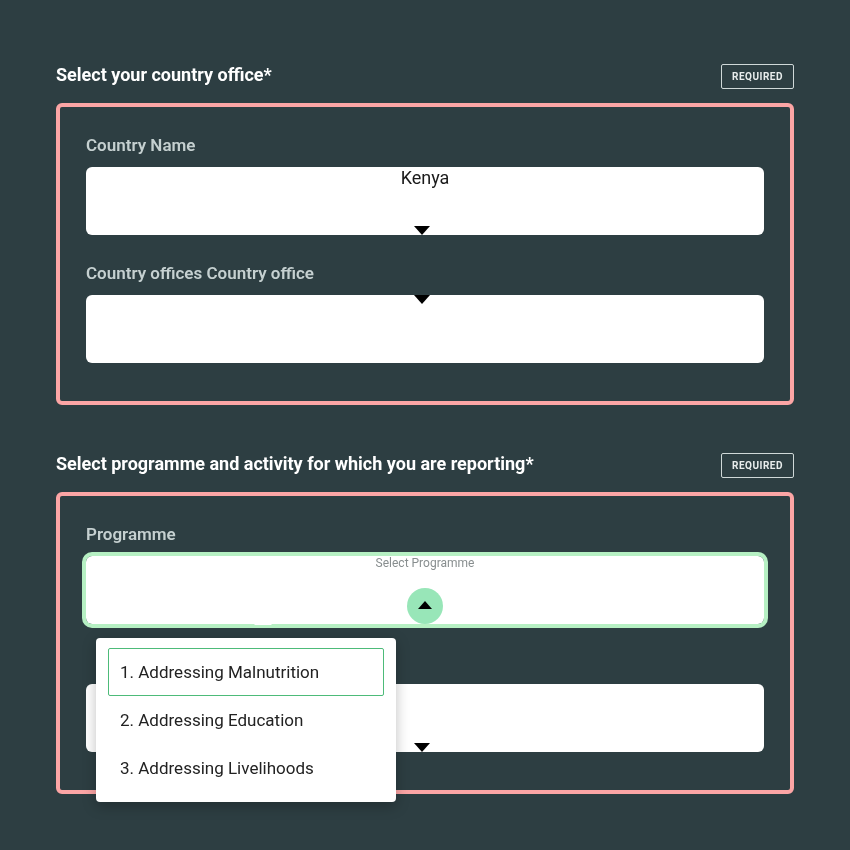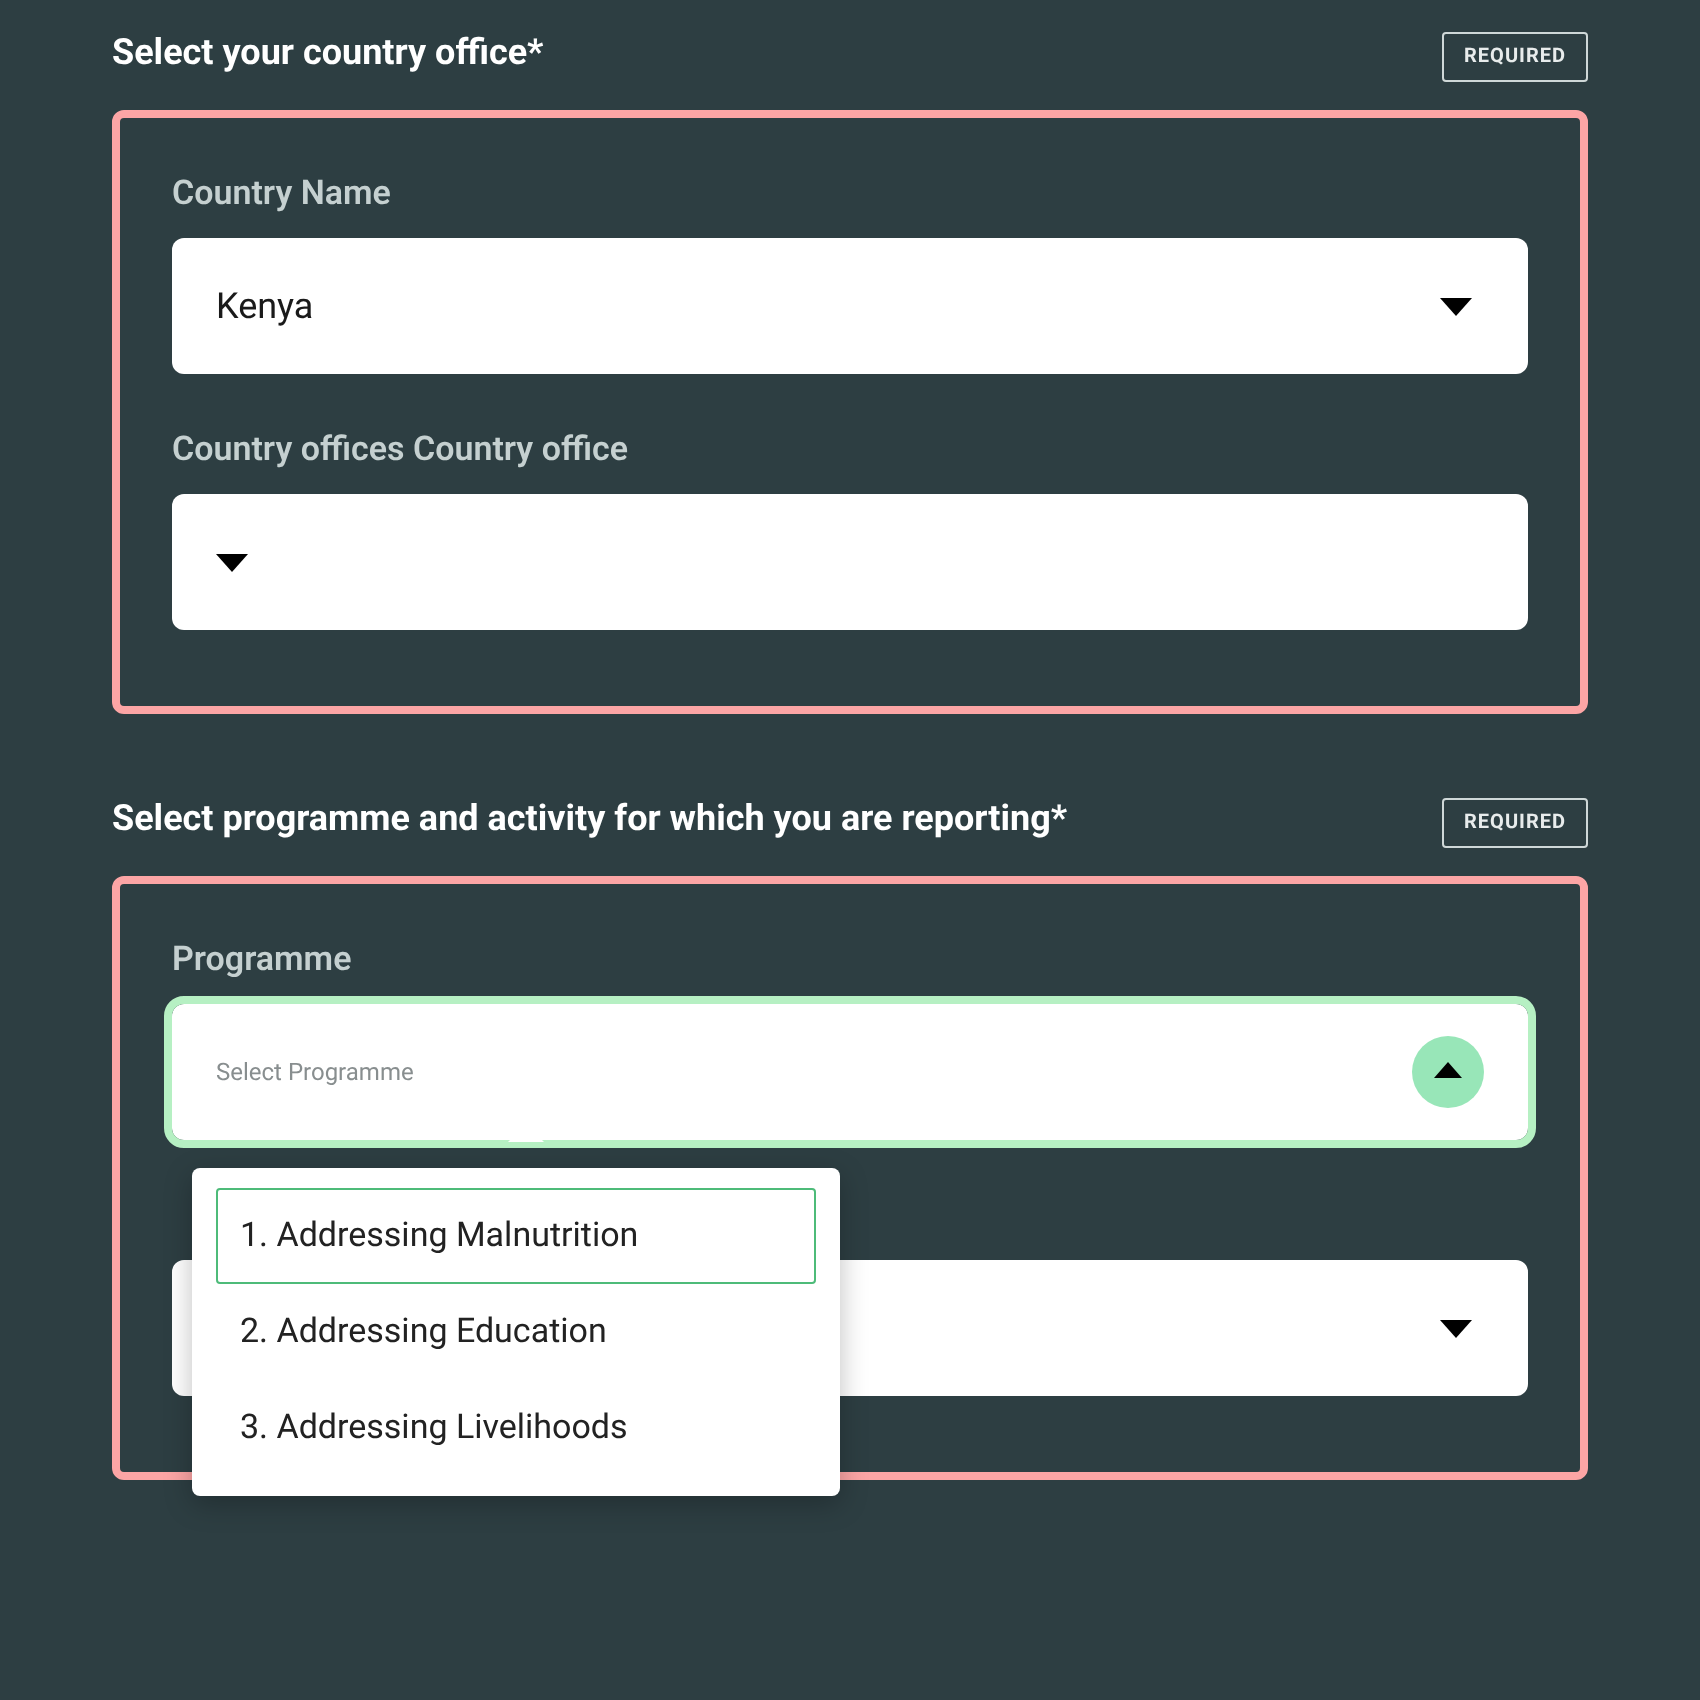--- a/index.html
+++ b/index.html
@@ -13,20 +13,21 @@
       width: 850px;
       height: 850px;
       padding: 0;
       overflow: hidden;
     }
     .container {
       padding: 16px 56px 20px 56px;
     }
     .section {
       margin-bottom: 42px;
+      margin-top: 48px;
     }
     .section-header {
       display: flex;
       justify-content: space-between;
       align-items: flex-start;
       margin-bottom: 14px;
     }
     .section-title {
       color: #ffffff;
       font-size: 18px;
@@ -60,20 +61,21 @@
     }
     .select-box {
       position: relative;
       background: #ffffff;
       border-radius: 6px;
       height: 68px;
       display: flex;
       align-items: center;
       padding: 0 22px;
       cursor: pointer;
+      flex-direction: column;
     }
     .select-box .select-value {
       color: #1a1a1a;
       font-size: 18px;
       font-weight: 400;
       flex: 1;
     }
     .select-box .select-placeholder {
       color: #888e8f;
       font-size: 12px;
@@ -121,21 +123,21 @@
       height: 0;
       border-left: 9px solid transparent;
       border-right: 9px solid transparent;
       border-bottom: 9px solid #ffffff;
       z-index: 11;
     }
     .dropdown-menu {
       position: absolute;
       top: 14px;
       left: 10px;
-      width: 324px;
+      width: 300px;
       background: #ffffff;
       border-radius: 4px;
       box-shadow: 0 4px 14px rgba(0,0,0,0.25);
       padding: 10px 12px;
       z-index: 10;
     }
     .dropdown-option {
       padding: 14px 12px;
       font-size: 17px;
       color: #222;

